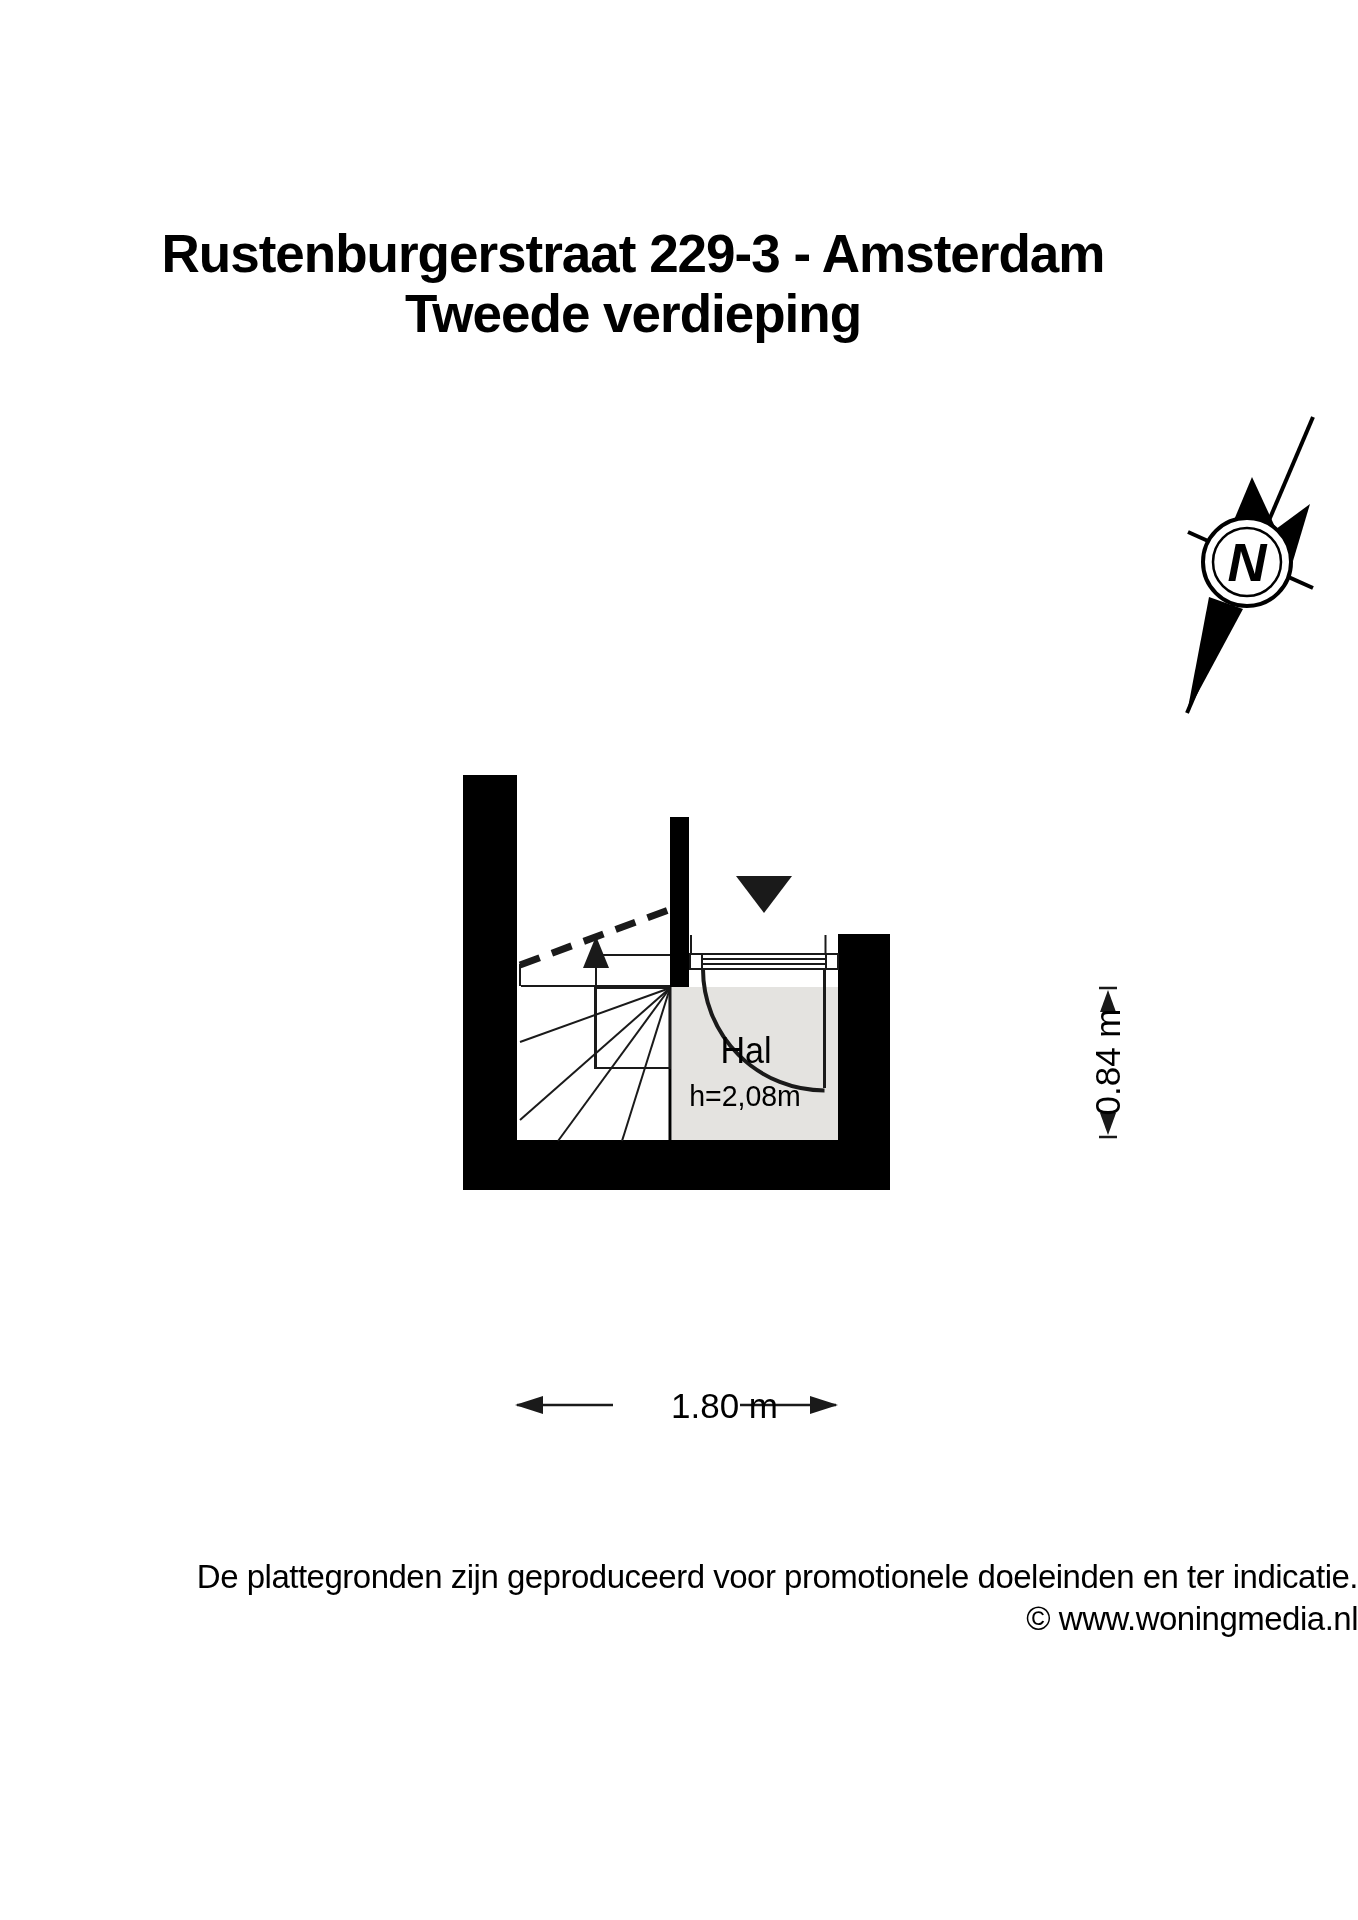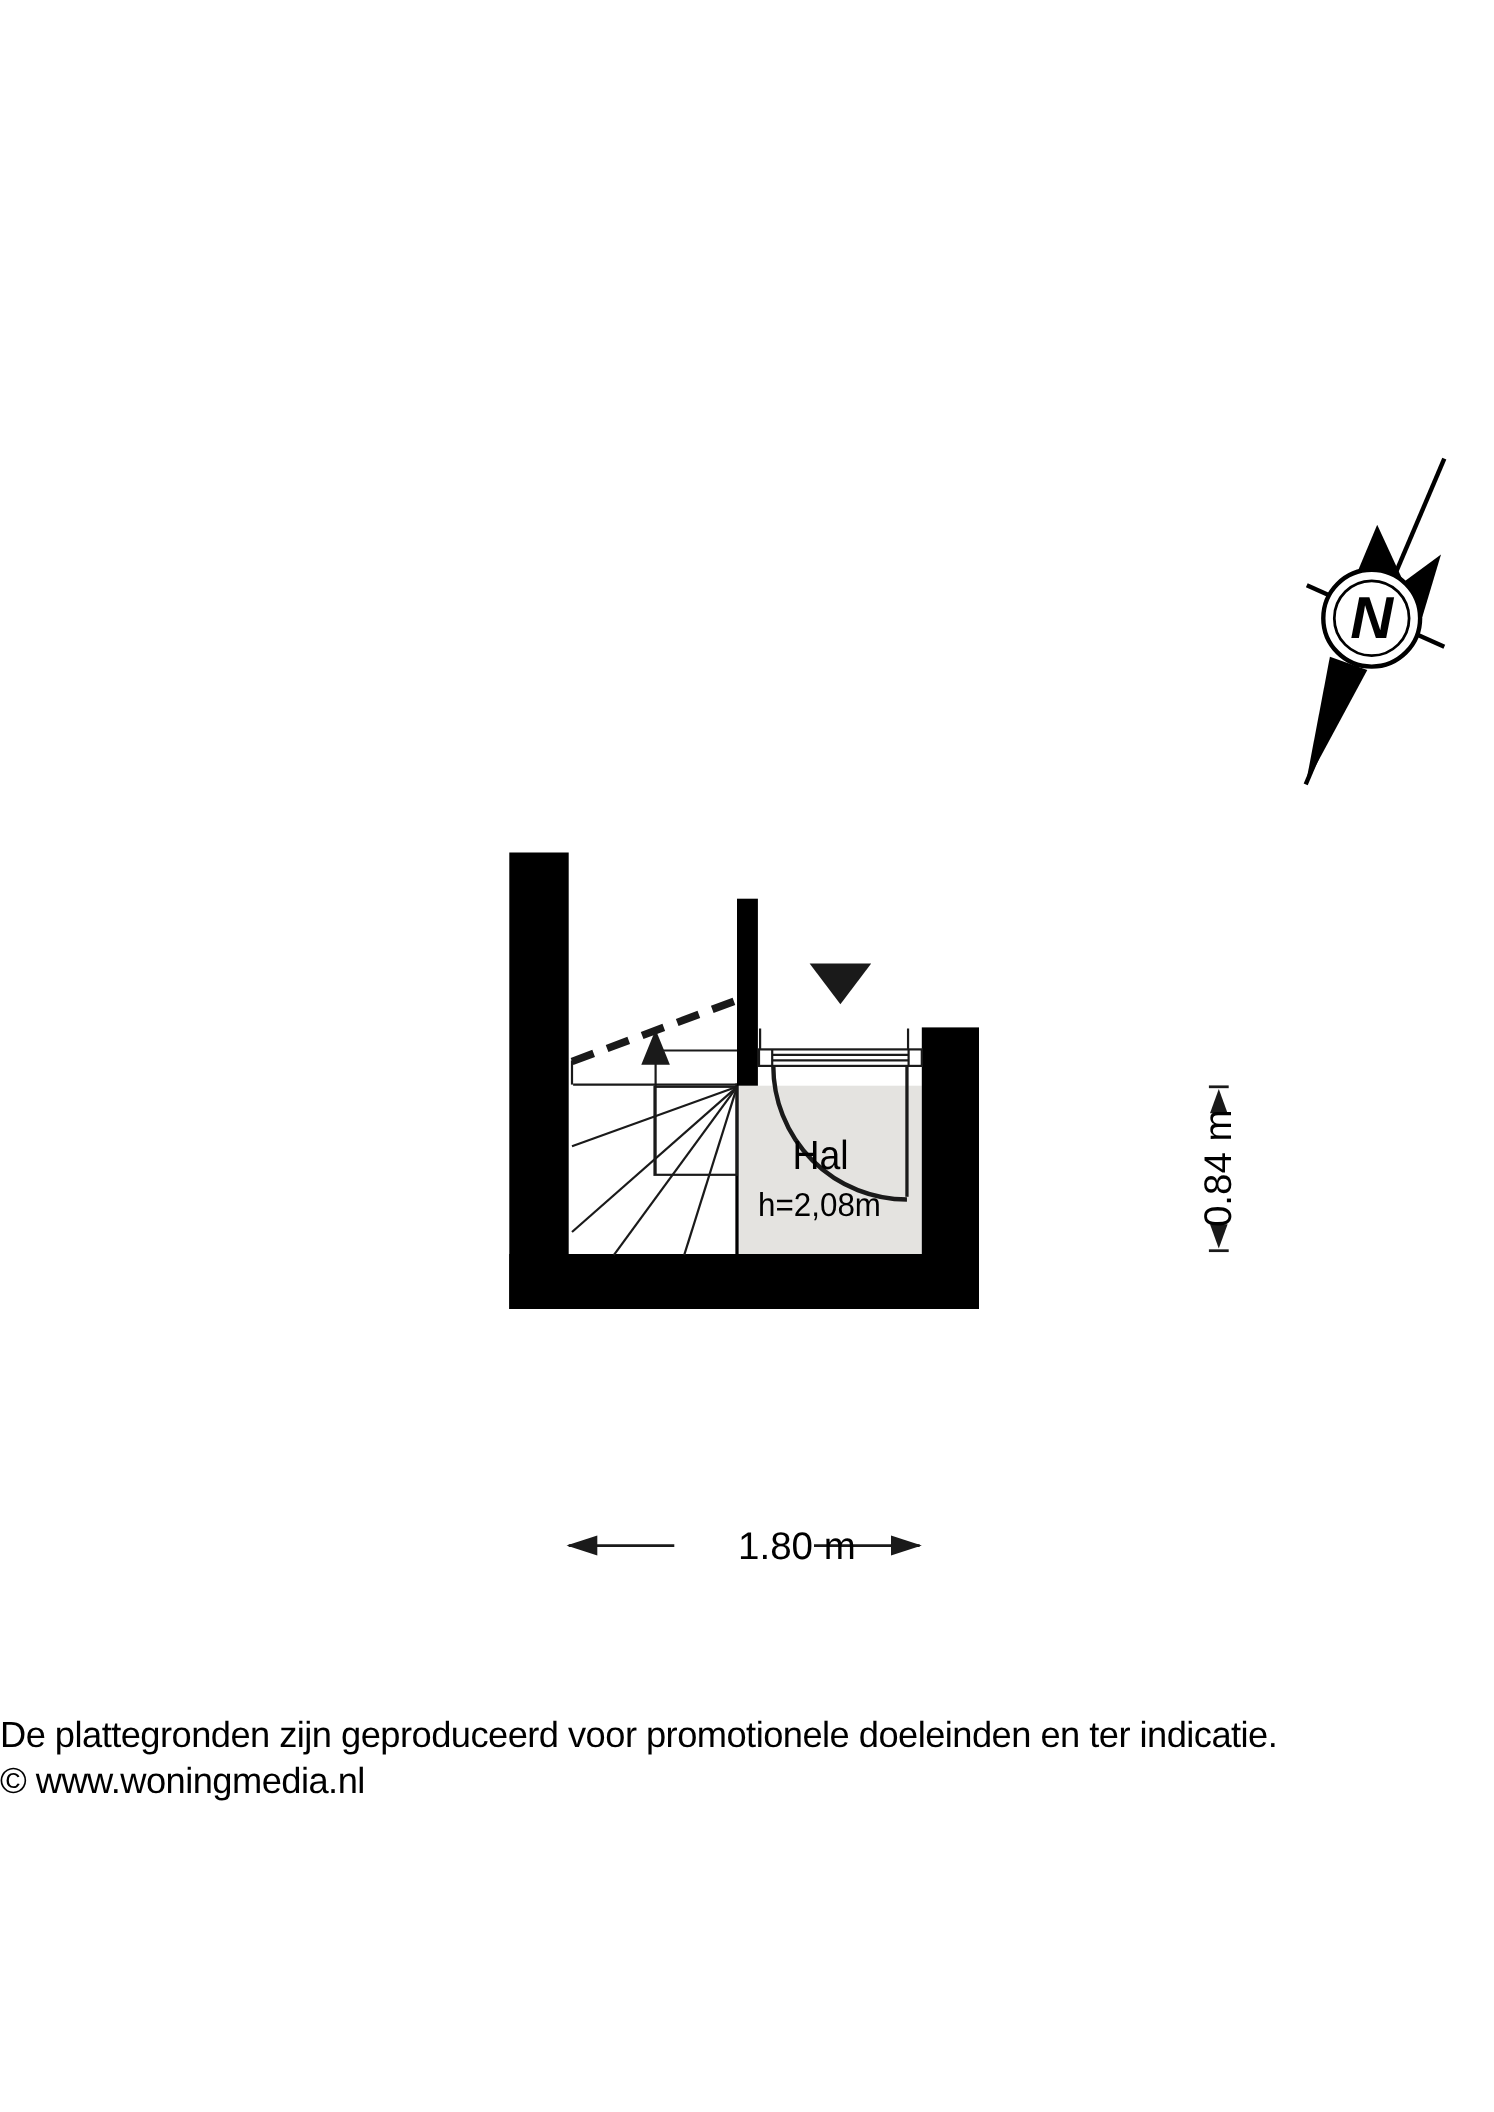--- a/index.html
+++ b/index.html
@@ -11,28 +11,32 @@
   .plan-svg{left:0;top:0;width:1358px;height:1920px;}
   .room-label{left:646px;top:1032px;width:200px;text-align:center;
               font-size:37px;line-height:38px;transform:scaleX(.92);}
   .room-height{left:645px;top:1080px;width:200px;text-align:center;
                font-size:30px;line-height:32px;transform:scaleX(.95);}
   .dim-w{left:578px;top:1388px;width:200px;text-align:right;font-size:35px;line-height:36px;}
   .dim-h{left:1028px;top:1044px;width:160px;height:36px;text-align:center;
          font-size:35px;line-height:36px;transform:rotate(-90deg);}
   .compass-n{left:1207px;top:534px;width:80px;text-align:center;
              font-size:54px;line-height:56px;font-weight:bold;font-style:italic;}
-  .footer-block{left:0;top:1556px;width:1358px;text-align:left;
+  .footer-block{left:0;top:1556px;width:1358px;text-align:right;
                 font-size:33px;line-height:42px;letter-spacing:-0.5px;}
 </style>
 </head>
 <body>
 
 <div class="page">
 
+  <div class="abs title-block">
+    <div>Rustenburgerstraat 229-3 - Amsterdam</div>
+    <div>Tweede verdieping</div>
+  </div>
 
   <svg class="abs plan-svg" viewBox="0 0 1358 1920" xmlns="http://www.w3.org/2000/svg">
 
     <rect x="672" y="987" width="166" height="153" fill="#e4e3e0"></rect>
 
     <g fill="#000000">
       <rect x="463" y="775" width="54" height="415"></rect>
       <rect x="670" y="817" width="19" height="170"></rect>
       <rect x="838" y="934" width="52" height="256"></rect>
       <rect x="463" y="1140" width="427" height="50"></rect>

